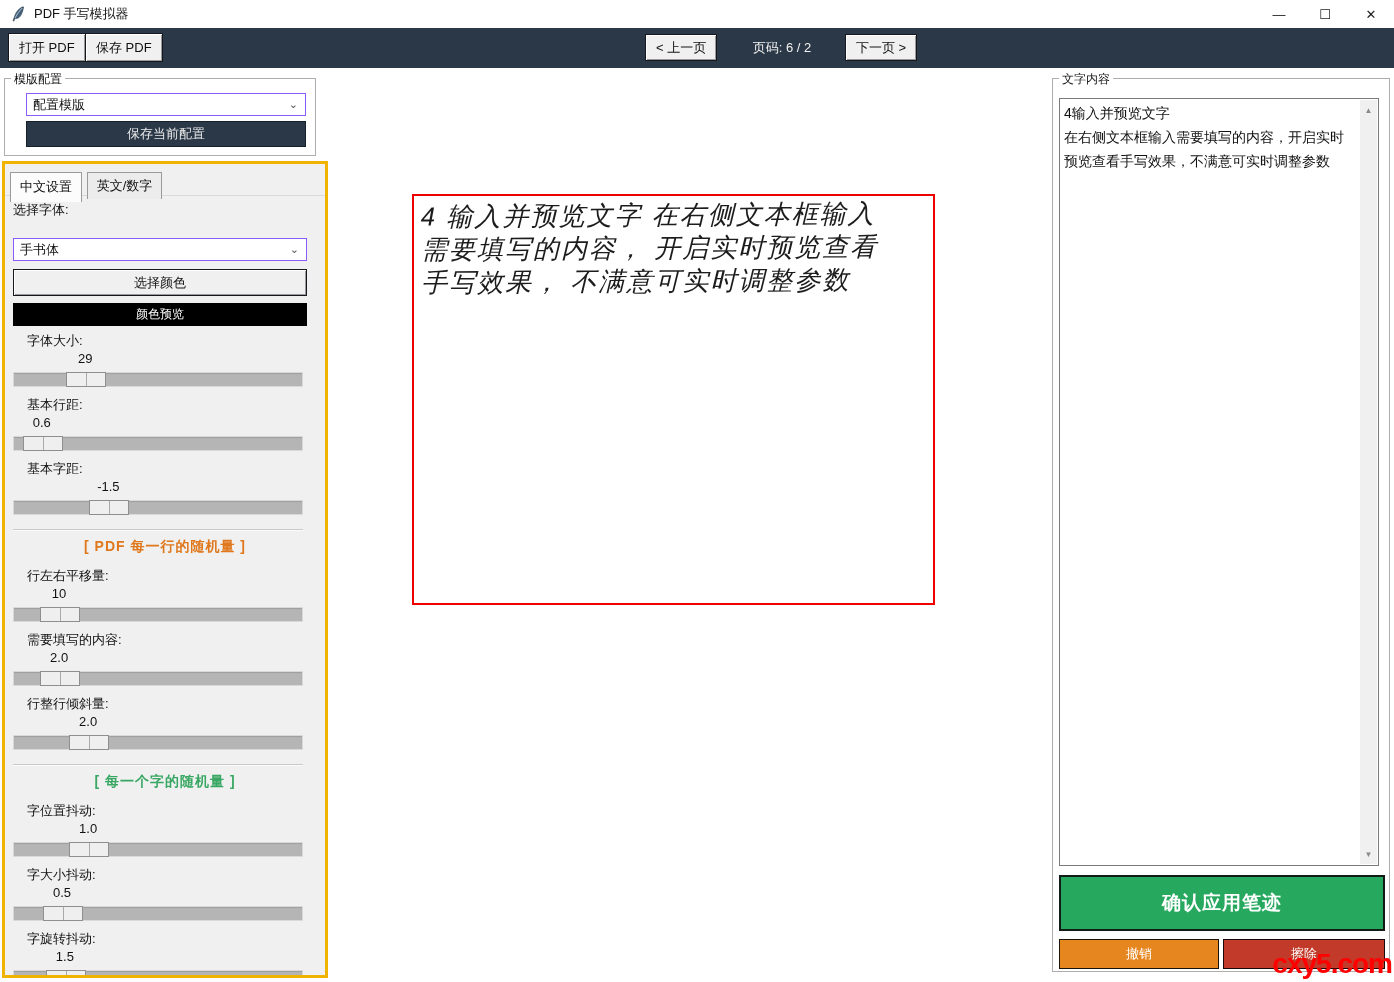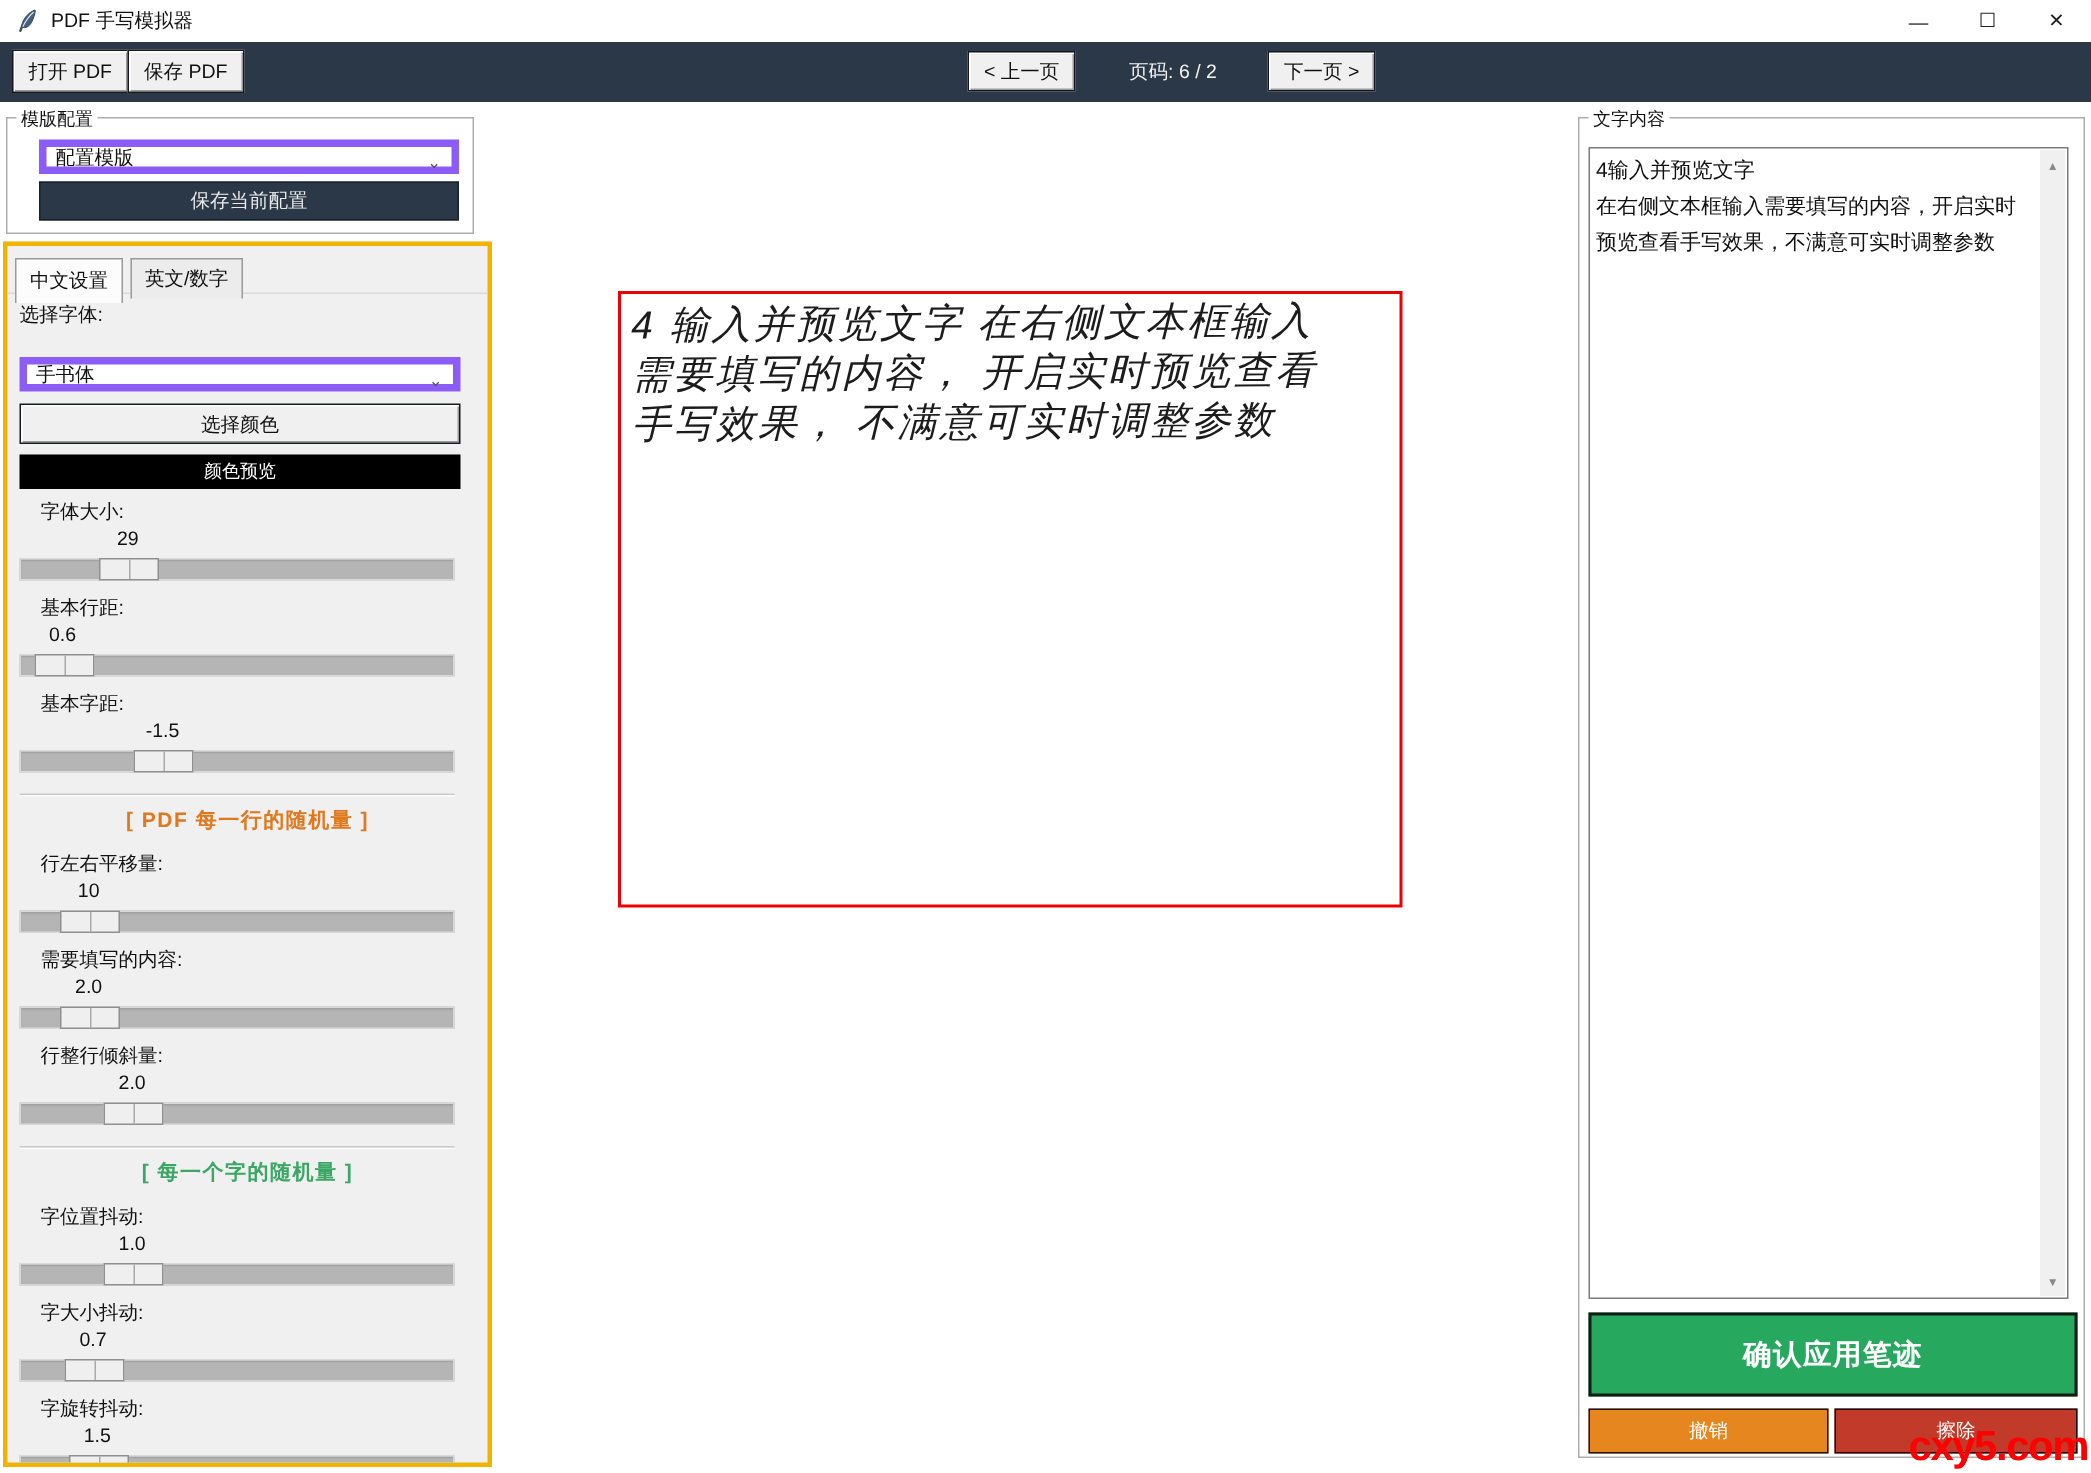--- a/index.html
+++ b/index.html
@@ -19,21 +19,21 @@
   .tb-open { left:8px; min-width:58px; }
   .tb-save { left:85px; min-width:57px; }
   .tb-prev { left:645px; top:6px; height:27px; min-width:56px; }
   .tb-next { left:845px; top:6px; height:27px; min-width:57px; }
   .tb-page { position:absolute; left:727px; top:6px; width:110px; height:27px; color:#f2f2f2; display:flex; align-items:center; justify-content:center; font-size:13px; }
 
   
   .group { position:absolute; border:1px solid #adadad;padding-left:12px; }
   .group-label { position:absolute; top:-8px; left:6px; background:#fff; padding:0 3px; font-size:12px; color:#111; }
   .grp-template { left:4px; top:78px; width:312px; height:78px; background:#fff; }
-  .combo { position:relative; background:#fff; border:5px solid #8b5cf6; height:23px; display:flex; align-items:center; padding:0 6px; font-size:13px; }
+  .combo { position:relative; background:#fff; border:1px solid #8b5cf6; height:23px; display:flex; align-items:center; padding:0 6px; font-size:13px; }
   .combo .chev { position:absolute; right:7px; top:4px; color:#555; font-size:11px; }
   .cfg-combo { margin:14px 9px 0 9px; }
   .cfg-save { margin:5px 9px 0 9px; height:26px; background:#2b3847; border:1px solid #16202a; color:#e8e8e8; display:flex; align-items:center; justify-content:center; font-size:13px; }
 
   
   .settings { position:absolute; left:2px; top:161px; width:326px; height:817px; border:3px solid #f0b400; background:#f0f0f0; overflow:hidden; }
   .tabs { position:relative; height:32px; padding-left:5px; padding-top:7px; border-bottom:1px solid #dadada; }
   .tab { display:inline-block; font-size:13px; padding:4px 9px; border:1px solid #9a9a9a; border-bottom:none; margin-right:1px; background:#ececec; color:#111; }
   .tab.active { background:#fcfcfc; padding:5px 9px 6px 9px; position:relative; top:1px; }
   .pane { padding:5px 8px 12px 8px; }
@@ -177,21 +177,21 @@
     <div class="lbl sl-label">字位置抖动:</div>
     <div class="slider">
       <span class="val" style="left: 19%;">1.0</span>
       <div class="track">
         <div class="handle" style="left: 19%;"></div>
       </div>
     </div>
 
     <div class="lbl sl-label">字大小抖动:</div>
     <div class="slider">
-      <span class="val" style="left: 10%;">0.7</span>
+      <span class="val" style="left: 10%;">0.5</span>
       <div class="track">
         <div class="handle" style="left: 10%;"></div>
       </div>
     </div>
 
     <div class="lbl sl-label">字旋转抖动:</div>
     <div class="slider">
       <span class="val" style="left: 11%;">1.5</span>
       <div class="track">
         <div class="handle" style="left: 11%;"></div>

